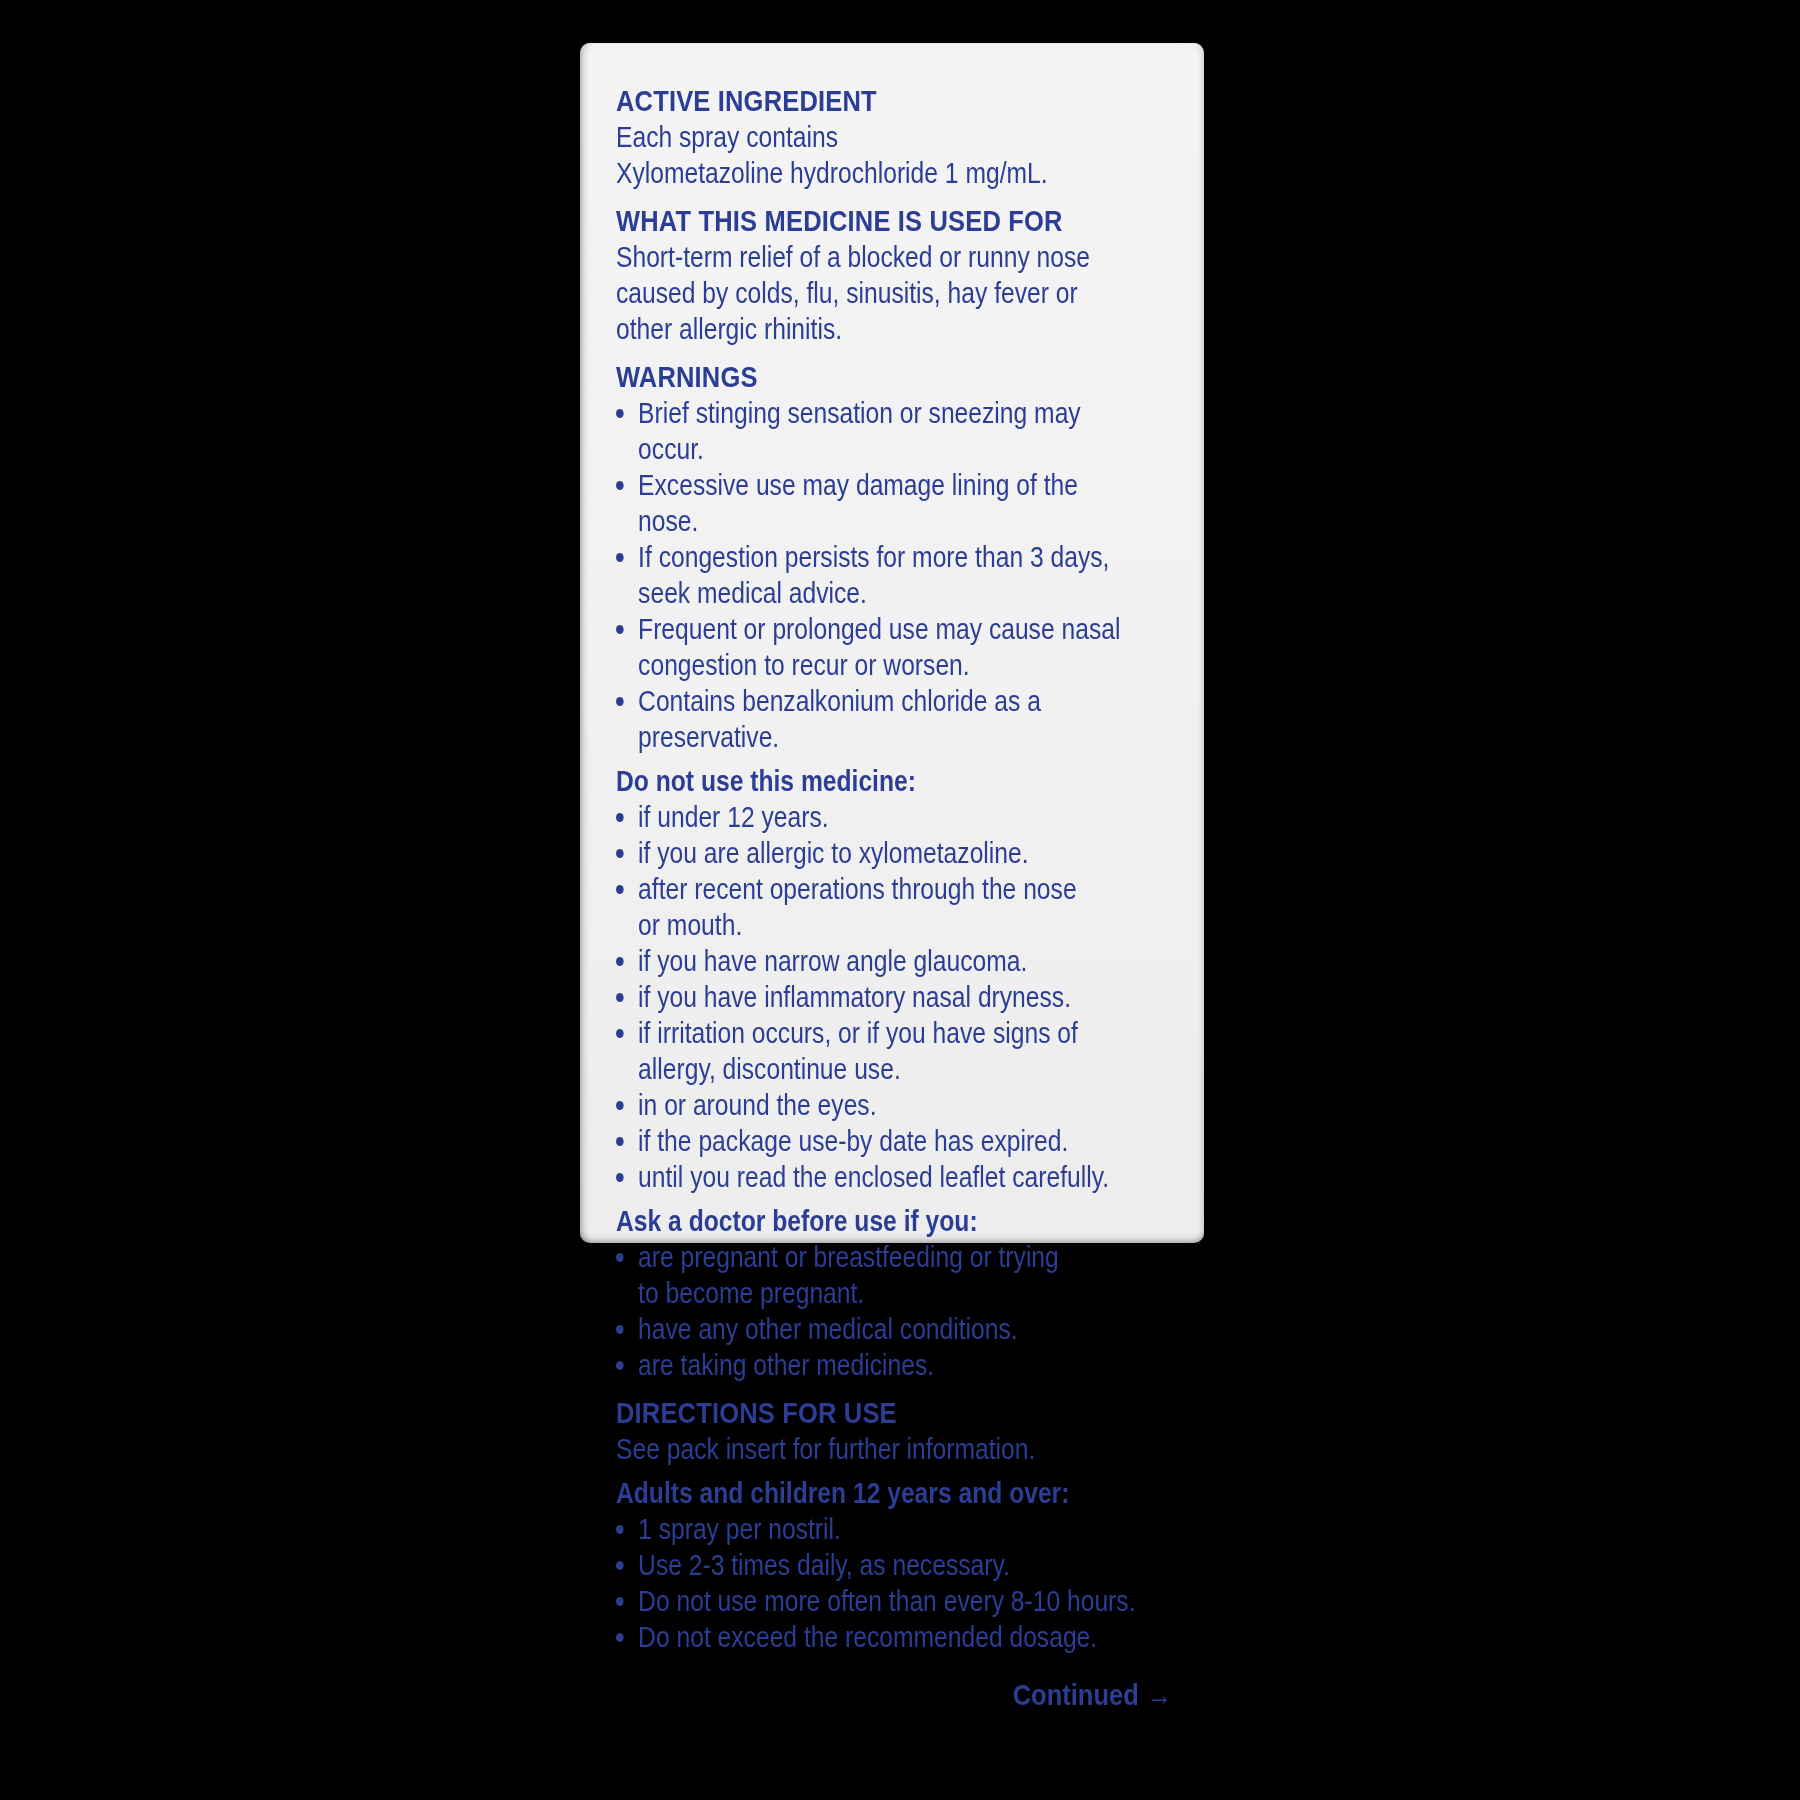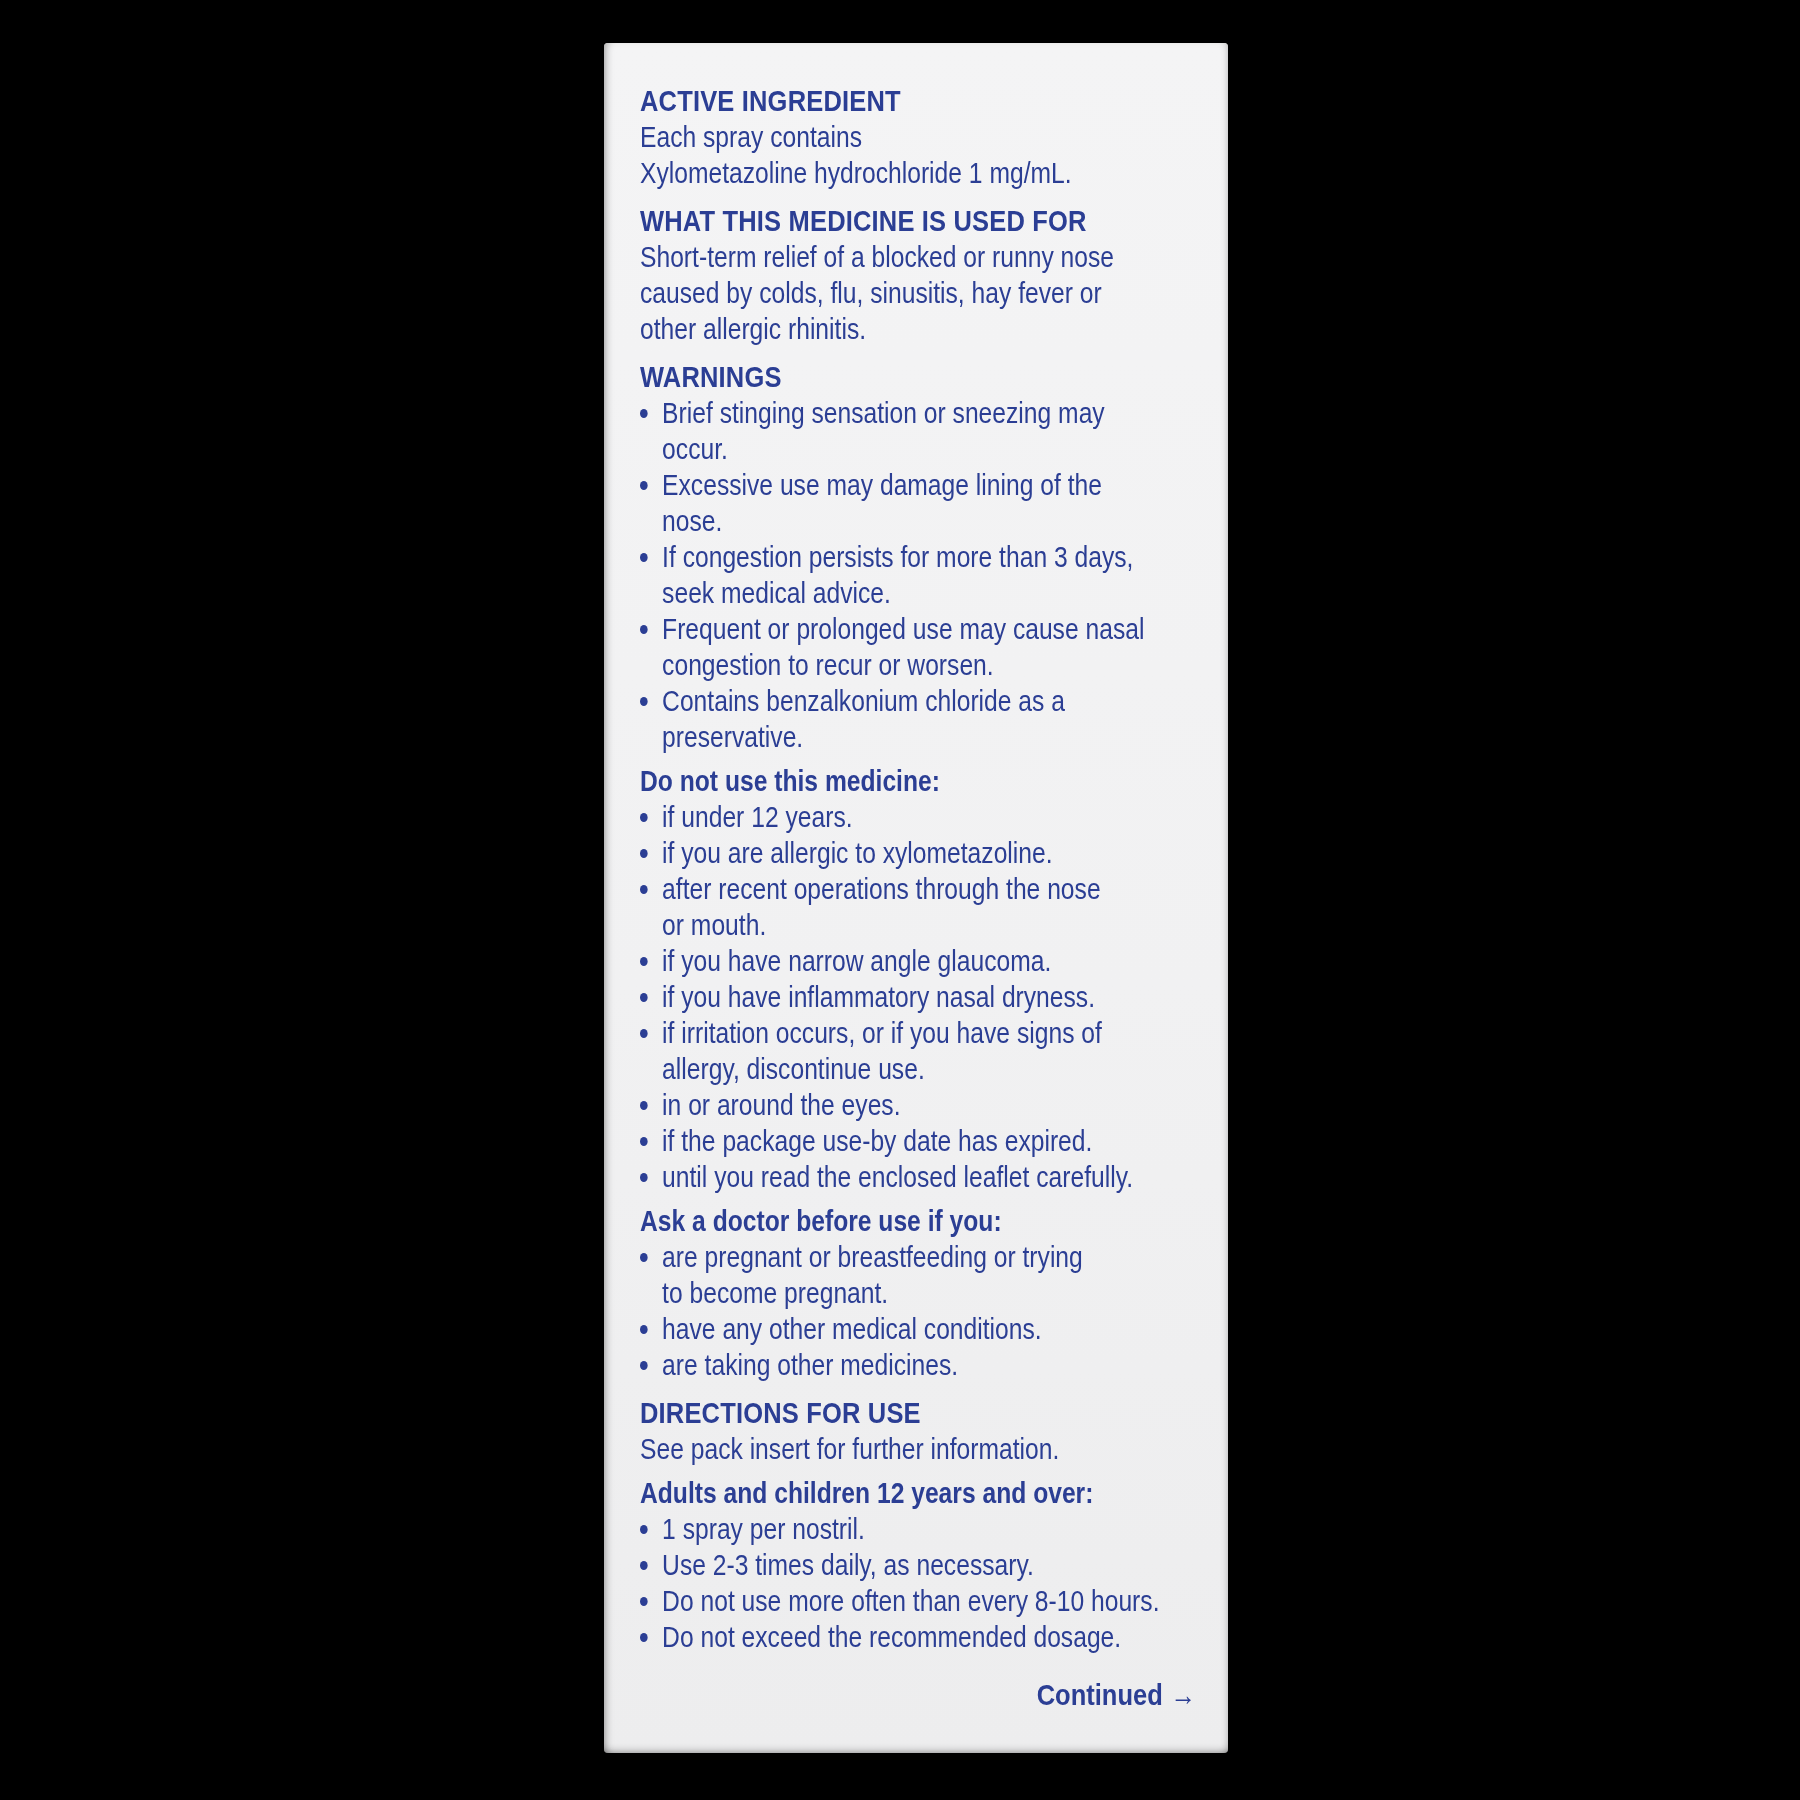--- a/index.html
+++ b/index.html
@@ -4,23 +4,23 @@
 <style>
   :root{
     --ink:#2b3e94;
     --panel-bg:#f1f1f2;
     --page-bg:#000000;
   }
   *{margin:0;padding:0;box-sizing:border-box;}
   html,body{width:1800px;height:1800px;background:var(--page-bg);overflow:hidden;}
   .page{position:relative;width:1800px;height:1800px;background:var(--page-bg);}
   .panel{
-    position:absolute;left:604px;top:43px;width:624px;height:1710px;
+    position:absolute;left:580px;top:43px;width:624px;height:1200px;
     background:linear-gradient(180deg,#f4f4f5 0%,#f1f1f2 55%,#ededee 100%);
-    border-radius:4px;
+    border-radius:10px;
     box-shadow:
       inset 6px 0 9px -5px rgba(0,0,0,.38),
       inset -4px 0 8px -5px rgba(0,0,0,.30),
       inset 0 -7px 9px -6px rgba(0,0,0,.32),
       inset 0 3px 3px -1px rgba(255,255,255,.95);
   }
   .text-col{
     position:absolute;left:36px;top:40px;width:660px;
     transform:scaleX(.85);transform-origin:top left;
     color:var(--ink);

